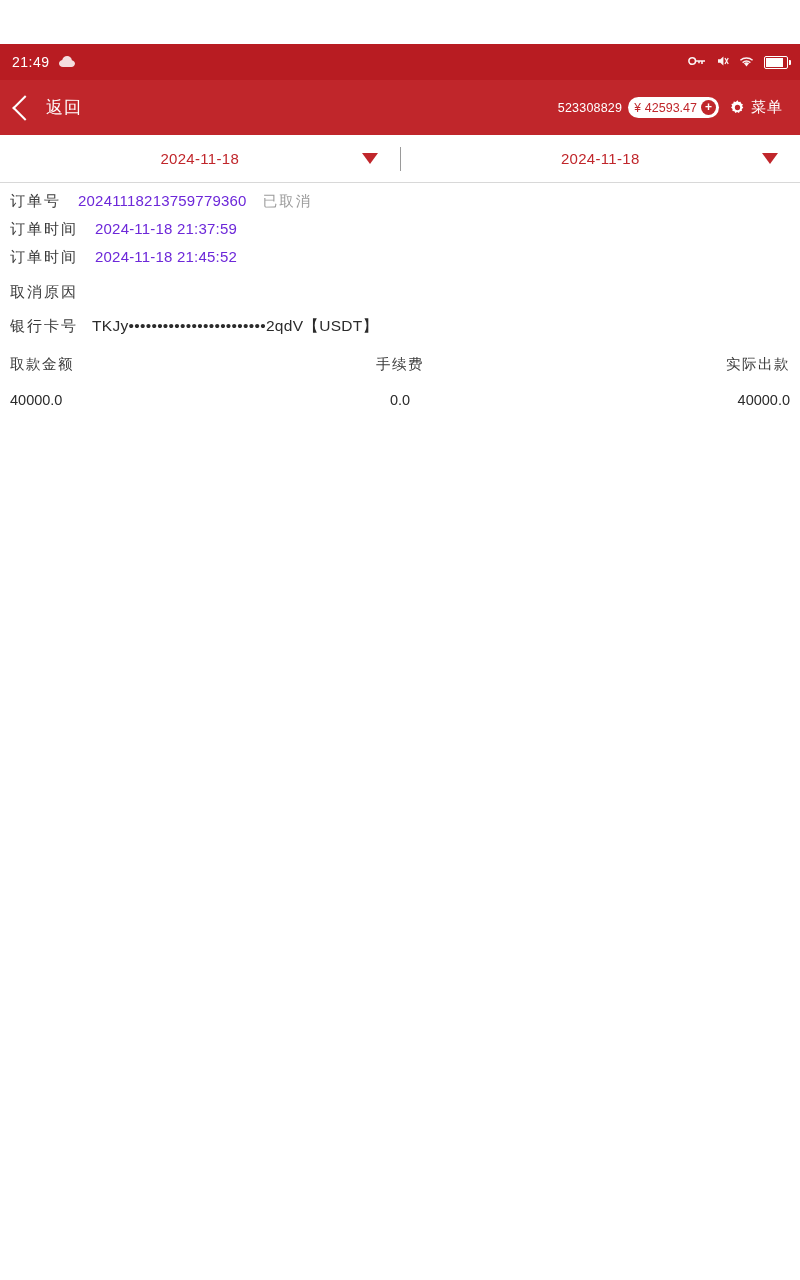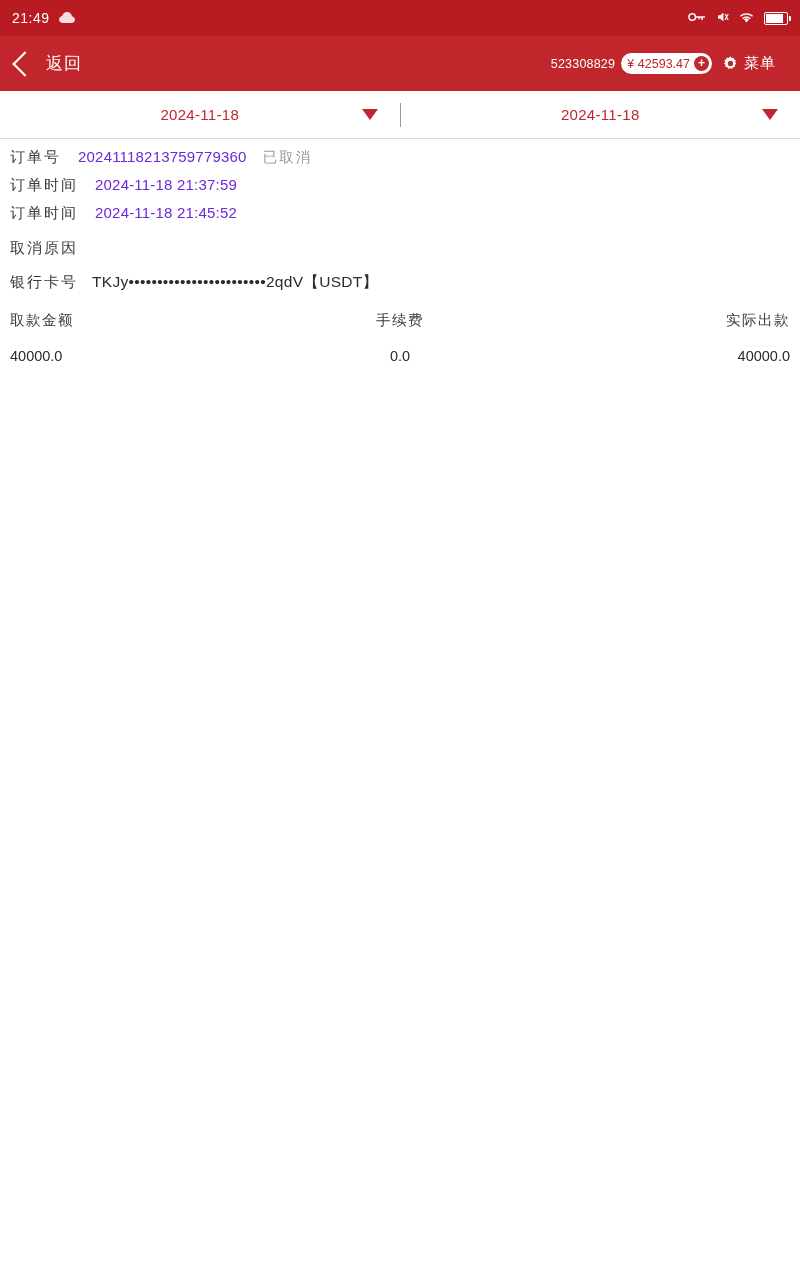--- a/index.html
+++ b/index.html
@@ -18,20 +18,21 @@
   .status-bar {
     height: 36px;
     background: #b81c22;
     color: #ffffff;
     display: flex;
     align-items: center;
     justify-content: space-between;
     padding: 0 12px;
     box-sizing: border-box;
     font-size: 14px;
+    margin-top: 44px;
   }
   .status-left {
     display: flex;
     align-items: center;
     gap: 8px;
   }
   .status-clock {
     font-size: 14px;
     letter-spacing: 0.5px;
   }
@@ -74,21 +75,21 @@
     background: #ffffff;
   }
 
   
   .app-bar {
     height: 55px;
     background: #c0262b;
     display: flex;
     align-items: center;
     justify-content: space-between;
-    padding: 0 24px 0 8px;
+    padding: 0 17px 0 8px;
     box-sizing: border-box;
     color: #ffffff;
   }
   .back-group {
     display: flex;
     align-items: center;
     gap: 6px;
     cursor: pointer;
   }
   .chev-left {

